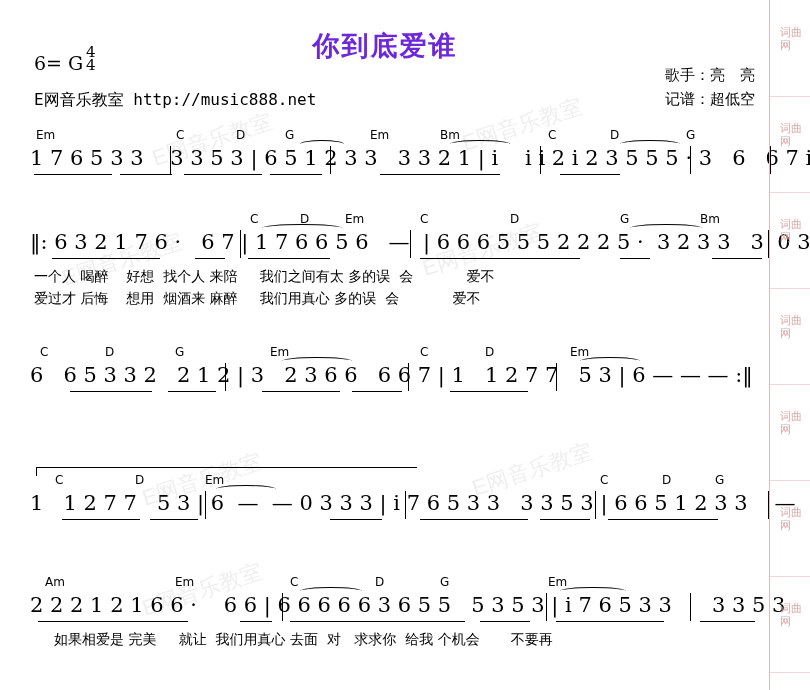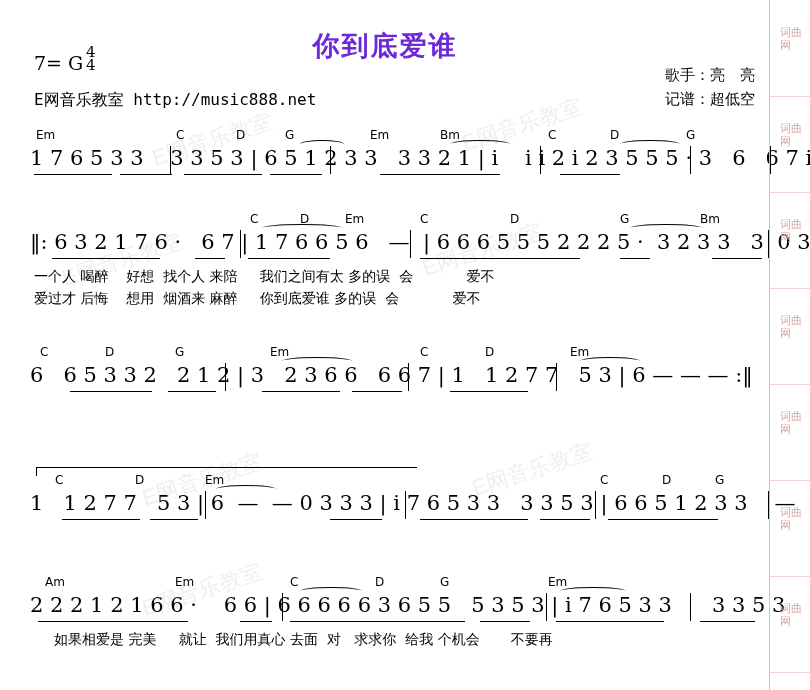--- a/index.html
+++ b/index.html
@@ -99,21 +99,21 @@
 
   <div class="wm-diag" style="left:150px;top:125px;">E网音乐教室</div>
   <div class="wm-diag" style="left:460px;top:110px;">E网音乐教室</div>
   <div class="wm-diag" style="left:60px;top:245px;">E网音乐教室</div>
   <div class="wm-diag" style="left:420px;top:235px;">E网音乐教室</div>
   <div class="wm-diag" style="left:140px;top:465px;">E网音乐教室</div>
   <div class="wm-diag" style="left:470px;top:455px;">E网音乐教室</div>
   <div class="wm-diag" style="left:140px;top:575px;">E网音乐教室</div>
 
   <div class="title">你到底爱谁</div>
-  <div class="key">7= G</div>
+  <div class="key">6= G</div>
   <div class="meter">
     <span class="num">4</span>
     <span class="den">4</span>
   </div>
   <div class="site">E网音乐教室 http://music888.net</div>
   <div class="credit1">歌手：亮　亮</div>
   <div class="credit2">记谱：超低空</div>
 
   <div class="system" style="top:128px;height:60px;">
     <div class="chords">
@@ -162,21 +162,21 @@
     <div class="beam" style="left:52px;top:46px;width:108px;"></div>
     <div class="beam" style="left:195px;top:46px;width:30px;"></div>
     <div class="beam" style="left:248px;top:46px;width:82px;"></div>
     <div class="beam" style="left:420px;top:46px;width:160px;"></div>
     <div class="beam" style="left:620px;top:46px;width:30px;"></div>
     <div class="beam" style="left:712px;top:46px;width:50px;"></div>
     <div class="barline" style="left:240px;top:18px;height:28px;"></div>
     <div class="barline" style="left:410px;top:18px;height:28px;"></div>
     <div class="barline" style="left:768px;top:18px;height:28px;"></div>
     <div class="lyr" style="top:56px;left:34px;">一个人 喝醉    好想  找个人 来陪     我们之间有太 多的误  会            爱不</div>
-    <div class="lyr" style="top:78px;left:34px;">爱过才 后悔    想用  烟酒来 麻醉     你到底爱谁 多的误  会            爱不</div>
+    <div class="lyr" style="top:78px;left:34px;">爱过才 后悔    想用  烟酒来 麻醉     我们用真心 多的误  会            爱不</div>
   </div>
 
   <div class="system" style="top:345px;height:100px;">
     <div class="chords">
       <span class="chord" style="left:40px;">C</span>
       <span class="chord" style="left:105px;">D</span>
       <span class="chord" style="left:175px;">G</span>
       <span class="chord" style="left:270px;">Em</span>
       <span class="chord" style="left:420px;">C</span>
       <span class="chord" style="left:485px;">D</span>

